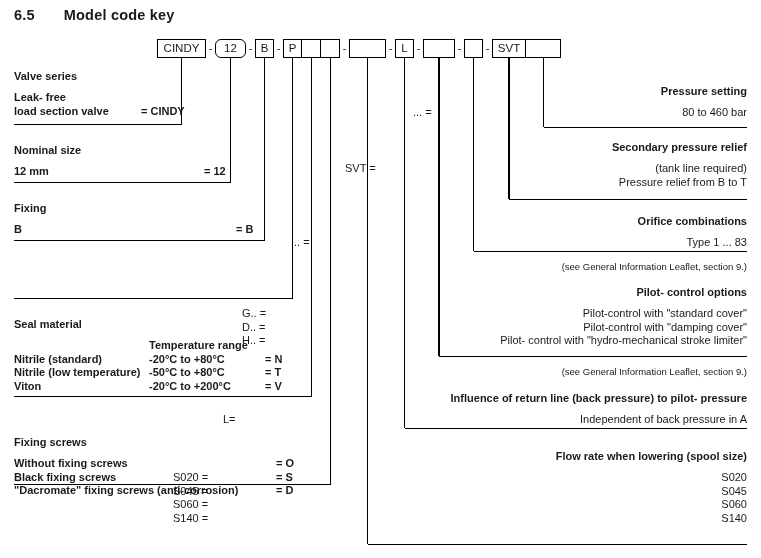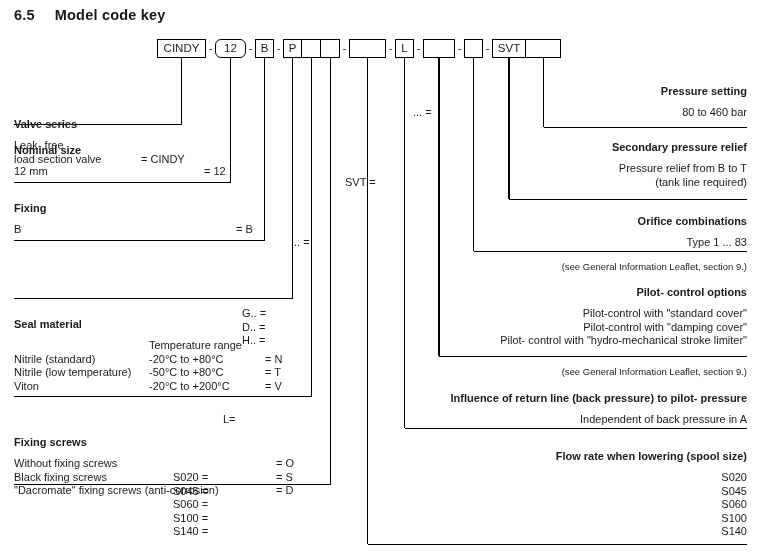--- a/index.html
+++ b/index.html
@@ -22,21 +22,21 @@
   
   .title {
     position: absolute;
     left: 14px;
     top: 7px;
     font-size: 14.5px;
     font-weight: bold;
     letter-spacing: 0.2px;
     white-space: nowrap;
   }
-  .title .num { margin-right: 20px; }
+  .title .num { margin-right: 29px; }
 
   
   .code-row {
     position: absolute;
     left: 157px;
     top: 39px;
     height: 19px;
     display: flex;
     align-items: stretch;
     font-size: 11.5px;
@@ -83,20 +83,21 @@
     font-weight: bold;
     font-size: 11px;
     white-space: nowrap;
     margin-bottom: 9px;
   }
   .lrow {
     position: relative;
     white-space: nowrap;
     line-height: 13.5px;
     height: 13.5px;
+    font-weight: bold;
   }
   .lrow .lname { position: absolute; left: 0; }
   .lrow .lmid  { position: absolute; }
   .lrow .lcode { position: absolute; }
 
   
   .block-right {
     position: absolute;
     font-size: 11px;
     text-align: right;
@@ -174,21 +175,21 @@
       <div class="vline" style="left: 472.85px; top: 58px; height: 193px;"></div>
       <div class="hline" style="left: 473.5px; top: 251px; width: 273.5px;"></div>
       <div class="vline" style="left: 438.35px; top: 58px; height: 298px;"></div>
       <div class="hline" style="left: 439px; top: 356px; width: 308px;"></div>
       <div class="vline" style="left: 403.85px; top: 58px; height: 370px;"></div>
       <div class="hline" style="left: 404.5px; top: 428px; width: 342.5px;"></div>
       <div class="vline" style="left: 366.85px; top: 58px; height: 486px;"></div>
       <div class="hline" style="left: 367.5px; top: 544px; width: 379.5px;"></div>
     </div>
 
-  <div class="block-left" style="left:14px; top:70px;margin-top:48px;">
+  <div class="block-left" style="left:14px; top:70px;">
     <div class="head">Valve series</div>
     <div class="lrow">
       <span class="lname">Leak- free</span>
     </div>
     <div class="lrow">
       <span class="lname">load section valve</span>
       <span class="lcode" style="left:127px;">= CINDY</span>
     </div>
   </div>
 
@@ -251,26 +252,26 @@
     <div class="head">Pressure setting</div>
     <div class="rrow">
       <span class="rkey" style="left:96px;">... =</span>
       <span class="rval">80 to 460 bar</span>
     </div>
   </div>
 
   <div class="block-right" style="right:14px; top:141px; width:460px;">
     <div class="head">Secondary pressure relief</div>
     <div class="rrow">
-      <span class="rval">Pressure relief from B to T</span>
-    </div>
-    <div class="rrow">
       <span class="rkey" style="left:58px;">SVT =</span>
       <span class="rval">(tank line required)</span>
     </div>
+    <div class="rrow">
+      <span class="rval">Pressure relief from B to T</span>
+    </div>
   </div>
 
   <div class="block-right" style="right:14px; top:215px; width:490px;">
     <div class="head">Orifice combinations</div>
     <div class="rrow">
       <span class="rkey" style="left:37px;">.. =</span>
       <span class="rval">Type 1 ... 83</span>
     </div>
   </div>
   <div class="note" style="right:14px; top:261px;">(see General Information Leaflet, section  9.)</div>
@@ -308,22 +309,18 @@
     </div>
     <div class="rrow">
       <span class="rkey" style="left:16px;">S045 =</span>
       <span class="rval">S045</span>
     </div>
     <div class="rrow">
       <span class="rkey" style="left:16px;">S060 =</span>
       <span class="rval">S060</span>
     </div>
     <div class="rrow">
-      <span class="rkey" style="left:16px;">S100 =</span>
-      <span class="rval">S100</span>
-    </div>
-    <div class="rrow">
       <span class="rkey" style="left:16px;">S140 =</span>
       <span class="rval">S140</span>
     </div>
   </div>
 
 </div>
 
 </body></html>

